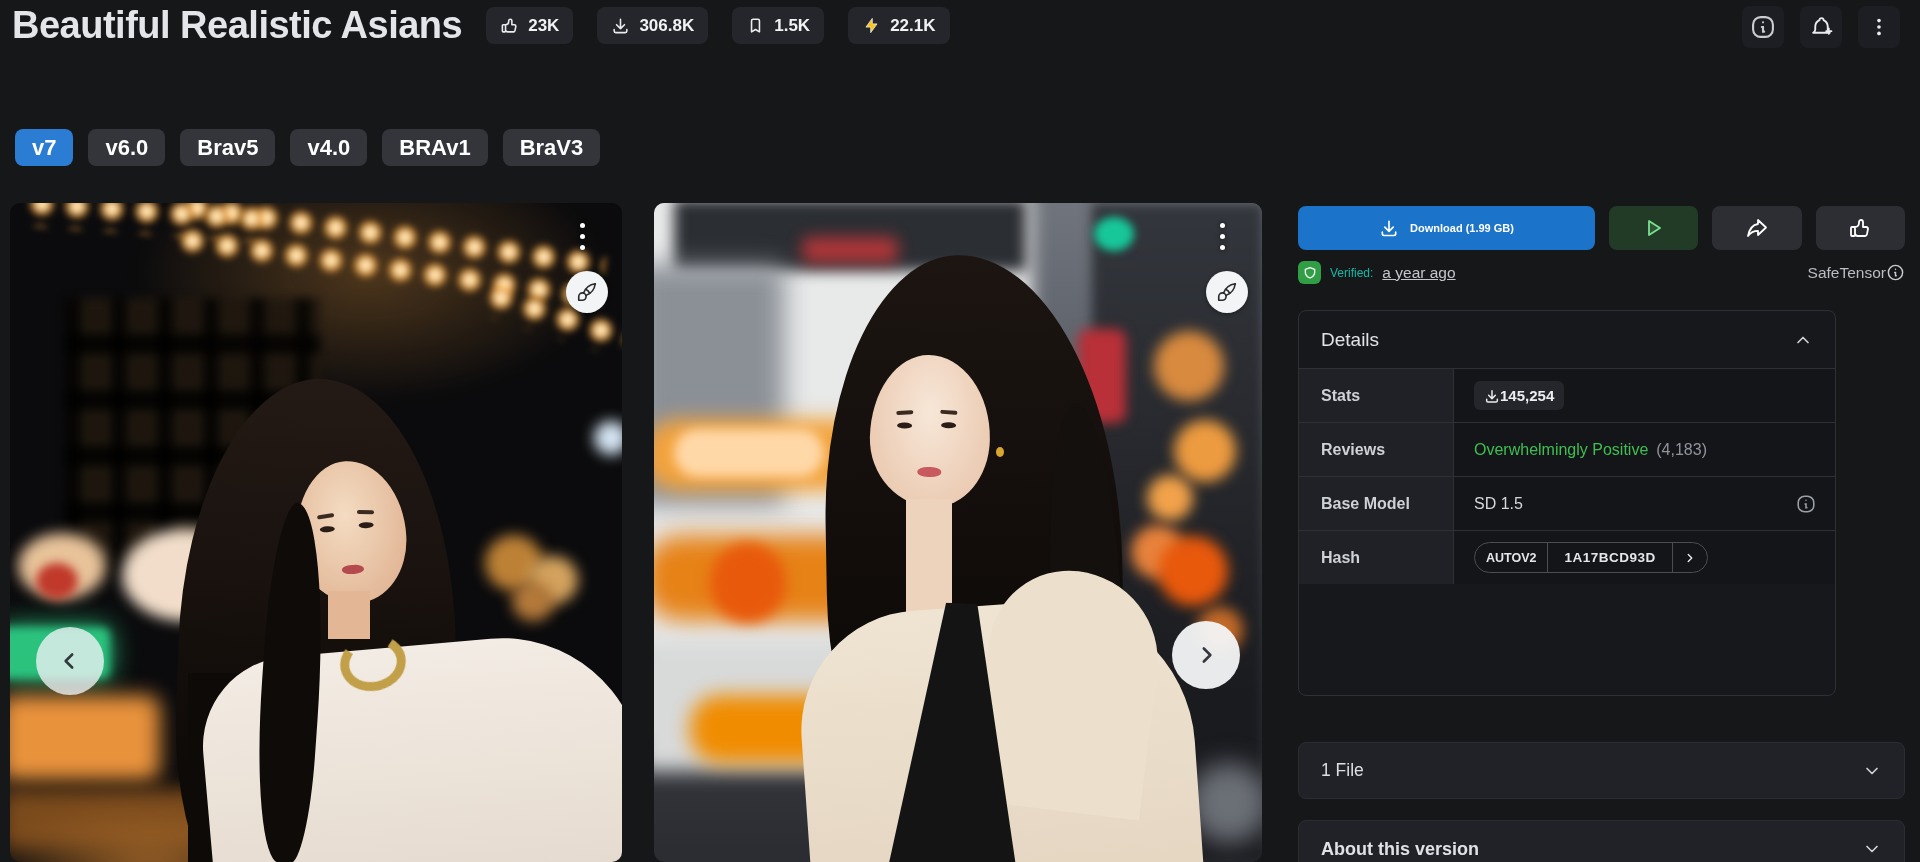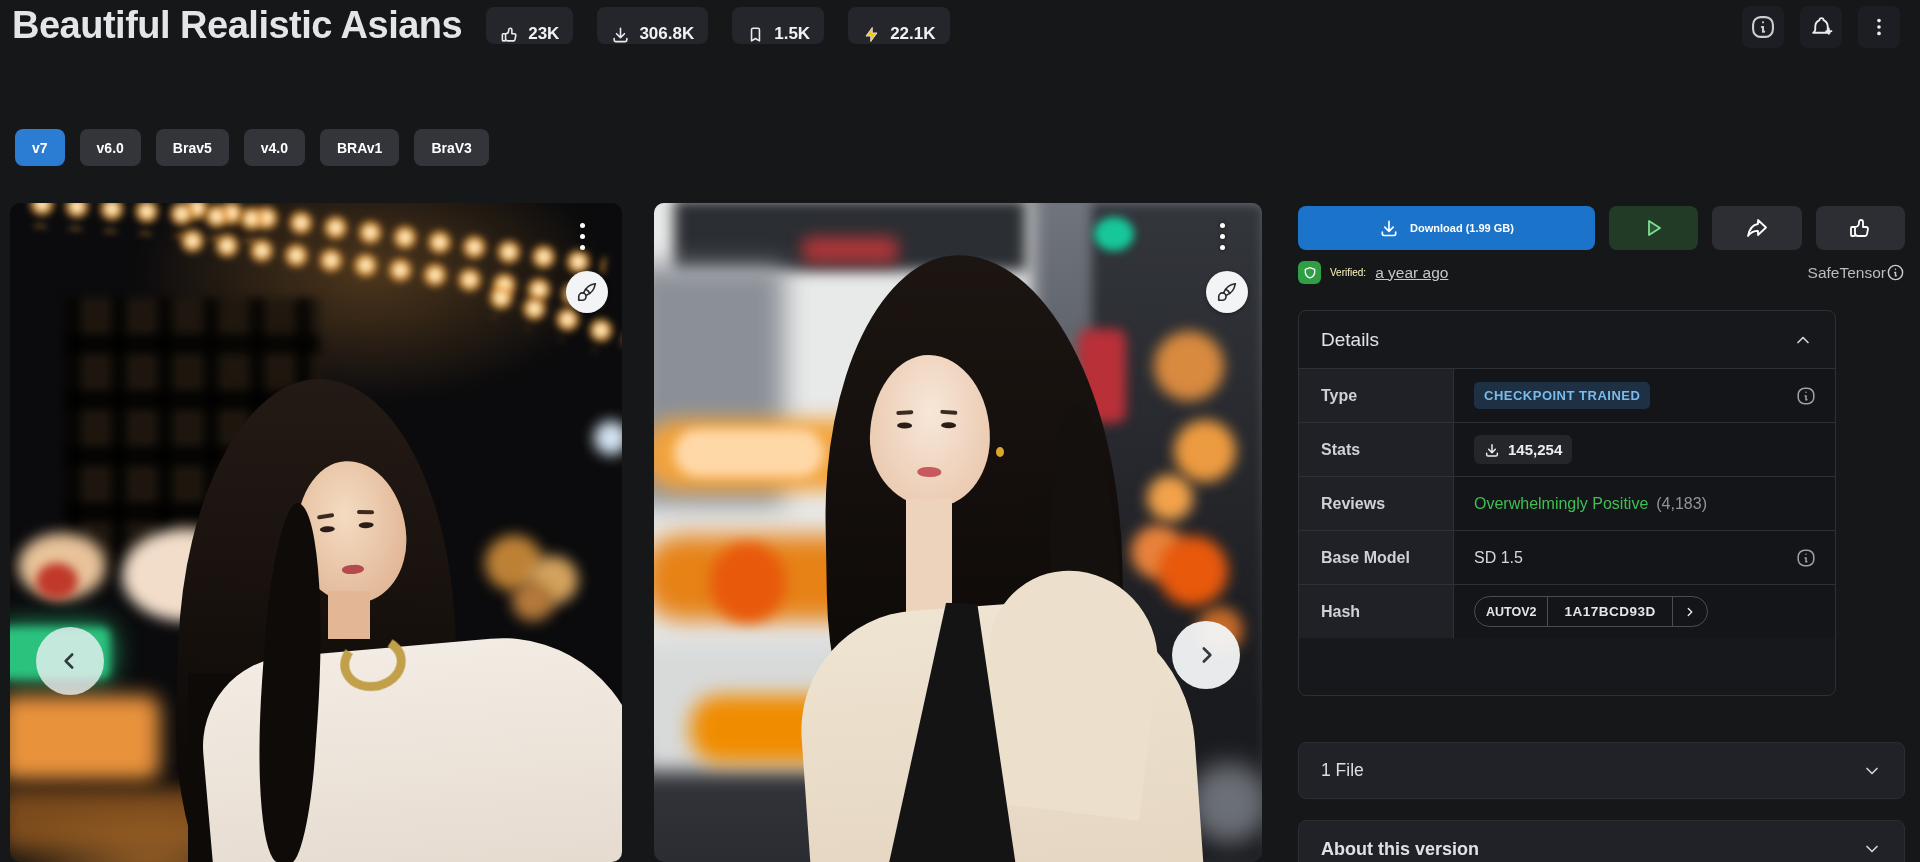--- a/index.html
+++ b/index.html
@@ -5,34 +5,34 @@
   *{box-sizing:border-box;margin:0;padding:0}
   html,body{background:#0e0f12}
   body{font-family:"Liberation Sans","DejaVu Sans",sans-serif;-webkit-font-smoothing:antialiased}
   .page{position:relative;width:1920px;height:862px;background:#161719;overflow:hidden}
   .abs{position:absolute}
   svg{display:block}
 
   
   .title-row{left:12px;top:4px;display:flex;align-items:center;gap:24px}
   .page-title{font-size:38px;font-weight:800;color:#e3e5e8;letter-spacing:-.5px;white-space:nowrap}
-  .stat-badge{display:inline-flex;align-items:flex-end;gap:9px;height:37px;padding:0 14px;border-radius:8px;background:#25262b;color:#f1f2f4;font-size:17px;font-weight:700;white-space:nowrap;cursor:pointer}
+  .stat-badge{display:inline-flex;align-items:center;gap:9px;height:37px;padding:0 14px;border-radius:8px;background:#25262b;color:#f1f2f4;font-size:17px;font-weight:700;white-space:nowrap;cursor:pointer}
   .stat-badge svg{stroke:#e9ecef}
   .top-actions{right:20px;top:6px;display:flex;align-items:center;gap:16px}
   .icon-btn{width:42px;height:42px;border-radius:8px;background:#1d1e23;display:flex;align-items:center;justify-content:center;cursor:pointer;border:none}
 
   .meta-row{left:12px;top:64px;display:flex;align-items:center;gap:12px}
   .updated{font-size:15.5px;color:#8f939a;white-space:nowrap}
   .vdiv{width:1px;height:24px;background:#33353a}
   .tag{display:inline-flex;align-items:center;height:26px;padding:0 12px;border-radius:5px;background:#36383d;color:#fff;font-size:12.5px;font-weight:700;letter-spacing:.4px;white-space:nowrap;cursor:pointer}
   .tag.primary{background:#182a40;color:#74b9ec}
 
   
   .versions-row{left:15px;top:129px;display:flex;align-items:center;gap:15px}
-  .ver{height:37px;padding:16px 17px;border-radius:8px;background:#33353b;color:#fff;font-size:14px;font-weight:700;display:flex;align-items:center;border:none;cursor:pointer;white-space:nowrap}
+  .ver{height:37px;padding:16px 17px;border-radius:8px;background:#33353b;color:#fff;font-size:22px;font-weight:700;display:flex;align-items:center;border:none;cursor:pointer;white-space:nowrap}
   .ver.active{background:#2b7cd3}
 
   
   .img-card{top:203px;height:659px;border-radius:10px;overflow:hidden;background:#0b0b0d;cursor:pointer}
   .img1{left:10px;width:612px}
   .img2{left:654px;width:608px}
   .bok{position:absolute;border-radius:50%;filter:blur(7px)}
   .soft{position:absolute;filter:blur(10px)}
 
   
@@ -86,32 +86,32 @@
 
   
   .panel-btns{left:1298px;top:206px;width:607px;display:flex;gap:14px}
   .btn-download{flex:0 0 297px;height:44px;border-radius:8px;border:none;background:#1b74ca;color:#fff;font-size:11px;font-weight:700;display:flex;align-items:center;justify-content:center;gap:11px;cursor:pointer;font-family:inherit;white-space:nowrap}
   .btn-sq{flex:1;height:44px;border-radius:8px;border:none;display:flex;align-items:center;justify-content:center;cursor:pointer}
   .btn-play{background:#223b26}
   .btn-gray{background:#2c2e33}
 
   .verified-row{left:1298px;top:261px;width:607px;display:flex;align-items:center;gap:9px}
   .shield{width:23px;height:23px;border-radius:6px;background:#2f9e44;display:flex;align-items:center;justify-content:center}
-  .verified-text{font-size:10px;color:#fef9c3;white-space:nowrap}
+  .verified-text{font-size:12px;color:#14b8a6;white-space:nowrap}
   .verified-link{font-size:15.5px;color:#c4c7cb;text-decoration:underline;cursor:pointer;white-space:nowrap}
   .safetensor{margin-left:auto;display:flex;align-items:center;font-size:15.5px;color:#b9bcc1;white-space:nowrap}
 
   .details-card{left:1298px;top:310px;width:538px;height:386px;background:#17181c;border:1px solid #2e3036;border-radius:8px;overflow:hidden}
   .details-header{height:57px;display:flex;align-items:center;justify-content:space-between;padding:0 22px;cursor:pointer}
   .details-title{font-size:19px;color:#dfe2e6;font-weight:500}
   .drow{display:flex;height:54px;border-top:1px solid #2e3036}
   .dlabel{flex:0 0 155px;background:#202127;border-right:1px solid #2e3036;display:flex;align-items:center;padding-left:22px;font-size:16px;font-weight:700;color:#ced1d5;white-space:nowrap}
   .dvalue{flex:1;background:#141519;display:flex;align-items:center;padding:0 18px 0 20px;gap:8px;font-size:16px;color:#d6d8db;white-space:nowrap}
   .type-badge{padding:6px 10px;border-radius:5px;background:#1d3044;color:#79bbea;font-size:13px;font-weight:700;letter-spacing:.5px}
-  .stats-pill{display:flex;align-items:center;gap:8px;background:#24262b;border-radius:6px;padding:6px 10px;color:#eceef0;font-size:15px;font-weight:700}
+  .stats-pill{display:flex;align-items:center;background:#24262b;border-radius:6px;padding:6px 10px;color:#eceef0;font-size:15px;font-weight:700}
   .rev-pos{color:#3fbf52}
   .rev-count{color:#90959b}
   .info-chip{margin-left:auto;cursor:pointer;display:flex}
   .hash-pill{display:flex;align-items:center;height:31px;border:1px solid #4a4d53;border-radius:17px;overflow:hidden;cursor:pointer}
   .hash-seg{display:flex;align-items:center;height:100%;padding:0 11px;font-weight:700;color:#e4e6e9}
   .hash-type{font-size:12.5px}
   .hash-val{font-size:13.5px;padding:0 16px;border-left:1px solid #4a4d53;border-right:1px solid #4a4d53;letter-spacing:.5px}
   .hash-next{padding:0 10px}
 
   .acc-card{left:1298px;width:607px;background:#212228;border:1px solid #2c2d33;border-radius:8px;display:flex;align-items:center;justify-content:space-between;padding:0 22px;cursor:pointer}
@@ -384,33 +384,20 @@
   <div class="abs details-card">
     <div class="details-header">
       <span class="details-title">Details</span>
       <span>
         <svg width="20" height="20" viewBox="0 0 24 24" fill="none" stroke="#ced4da" stroke-width="2" stroke-linecap="round" stroke-linejoin="round">
             <path d="M6 15l6-6 6 6"></path>
           </svg>
       </span>
     </div>
 
-    <div class="drow">
-      <div class="dlabel">Type</div>
-      <div class="dvalue">
-        <span class="type-badge">CHECKPOINT TRAINED</span>
-        <span class="info-chip">
-          <svg width="22" height="22" viewBox="0 0 24 24" fill="none" stroke="#9aa0a6" stroke-width="1.7" stroke-linecap="round">
-              <rect x="3.5" y="3.5" width="17" height="17" rx="7"></rect>
-              <path d="M12 8h.01"></path>
-              <path d="M11 12h1v4h1"></path>
-            </svg>
-        </span>
-      </div>
-    </div>
 
     <div class="drow">
       <div class="dlabel">Stats</div>
       <div class="dvalue">
         <span class="stats-pill">
           <span>
             <svg width="16" height="16" viewBox="0 0 24 24" fill="none" stroke="#eceef0" stroke-width="2.2" stroke-linecap="round" stroke-linejoin="round">
                 <path d="M4 17v2a2 2 0 0 0 2 2h12a2 2 0 0 0 2-2v-2M7 11l5 5 5-5M12 4v12"></path>
               </svg>
           </span>

